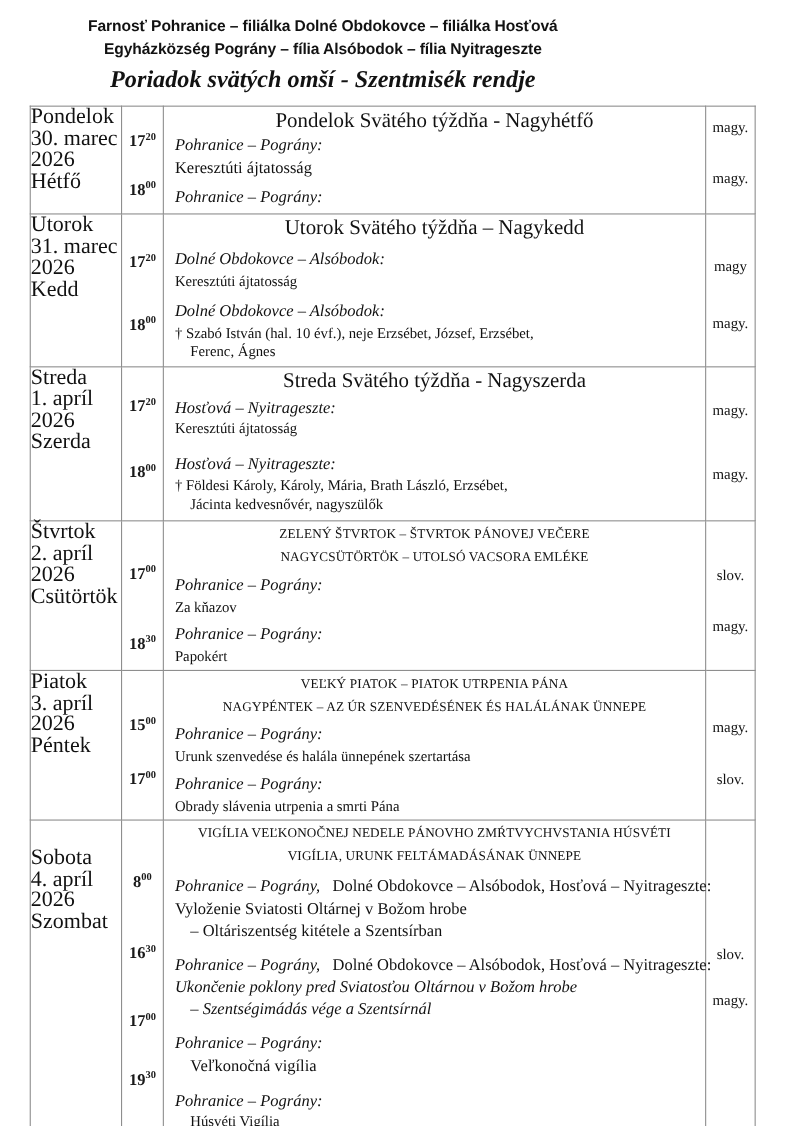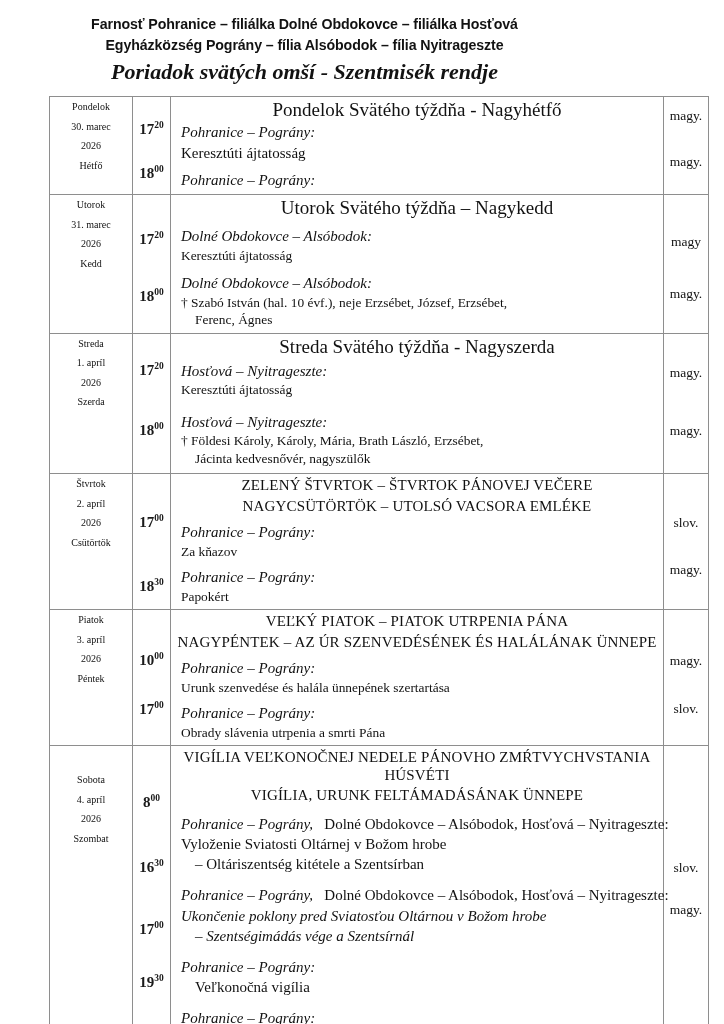--- a/index.html
+++ b/index.html
@@ -13,21 +13,20 @@
     font-family: "Liberation Serif", "DejaVu Serif", serif;
     color: #1a1a1a;
     overflow: hidden;
     position: relative;
   }
   .page {
     width: 587px;
     height: 1024px;
     position: relative;
     box-sizing: border-box;
-    padding-left: 22px;
   }
 
   
   .header {
     padding-top: 14px;
     text-align: center;
   }
   .hdr-line {
     font-family: "Liberation Sans", "DejaVu Sans", sans-serif;
     font-weight: bold;
@@ -58,22 +57,22 @@
     vertical-align: top;
     padding: 0;
   }
   .col-date  { width: 83px; }
   .col-time  { width: 38px; }
   .col-body  { width: 493px; }
   .col-lang  { width: 45px; }
 
   
   .datecell {
-    text-align: center;
-    font-size: 10px;
+    text-align: left;
+    font-size: 20px;
     line-height: 19.5px;
     vertical-align: middle;
     padding: 4px 2px;
     color: #111;
   }
 
   
   .langcell {
     font-size: 13.5px;
     line-height: 17px;
@@ -116,21 +115,21 @@
     position: relative;
   }
   .daytitle {
     text-align: center;
     font-size: 19px;
     line-height: 19px;
     padding: 3px 4px 0 4px;
     color: #111;
   }
   .daytitle.caps {
-    font-size: 15px;
+    font-size: 12px;
     line-height: 17.5px;
     letter-spacing: 0.15px;
   }
   .entry {
     padding: 0 4px 0 10px;
   }
   .place {
     font-style: italic;
     font-size: 15px;
     line-height: 19.5px;
@@ -309,21 +308,21 @@
       </tr>
 
       <tr>
         <td class="datecell">
           <div>Piatok</div>
           <div>3. apríl</div>
           <div>2026</div>
           <div>Péntek</div>
         </td>
         <td class="timecell">
-          <div class="tm" style="top:42px"><span>10</span><sup>00</sup></div>
+          <div class="tm" style="top:42px"><span>15</span><sup>00</sup></div>
           <div class="tm" style="top:91px"><span>17</span><sup>00</sup></div>
         </td>
         <td class="bodycell">
           <div class="daytitle caps">VEĽKÝ PIATOK – PIATOK UTRPENIA PÁNA</div>
           <div class="daytitle caps">NAGYPÉNTEK – AZ ÚR SZENVEDÉSÉNEK ÉS HALÁLÁNAK ÜNNEPE</div>
           <div class="sp8"></div>
           <div class="entry">
             <div class="place">Pohranice – Pográny:</div>
             <div class="intent">Urunk szenvedése és halála ünnepének szertartása</div>
           </div>

